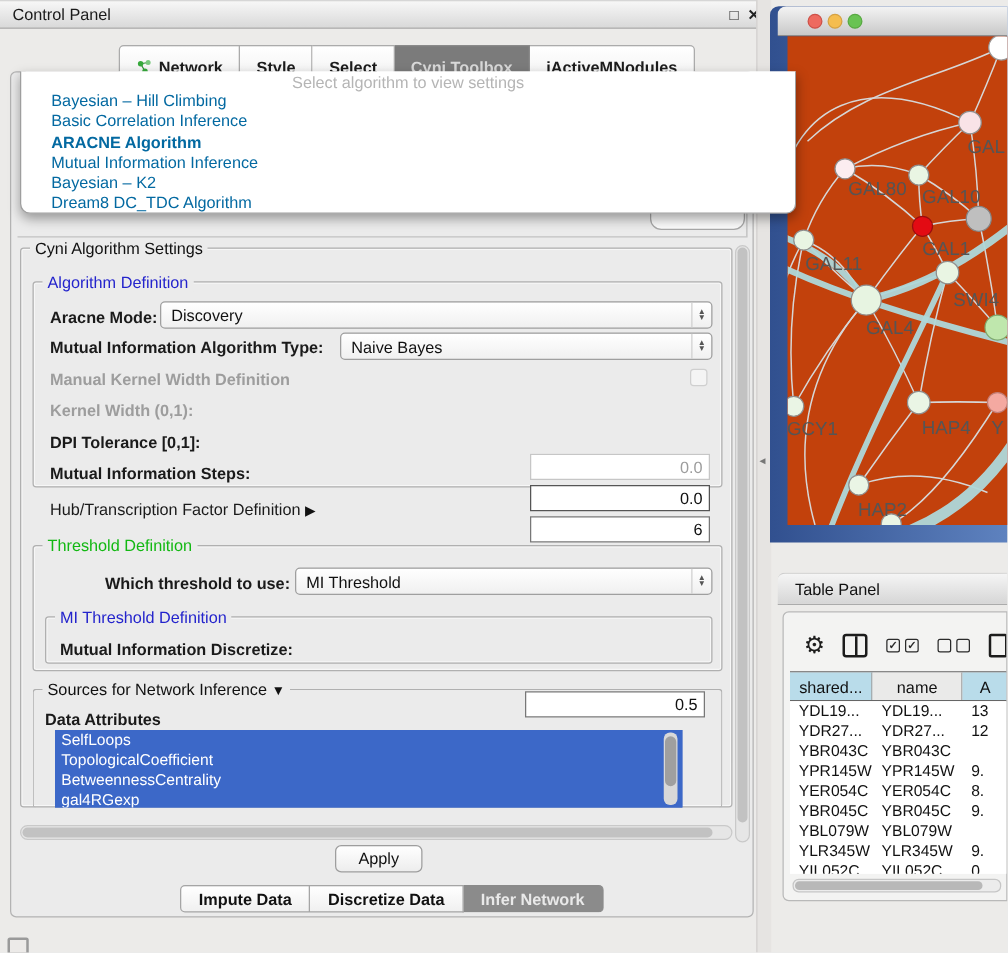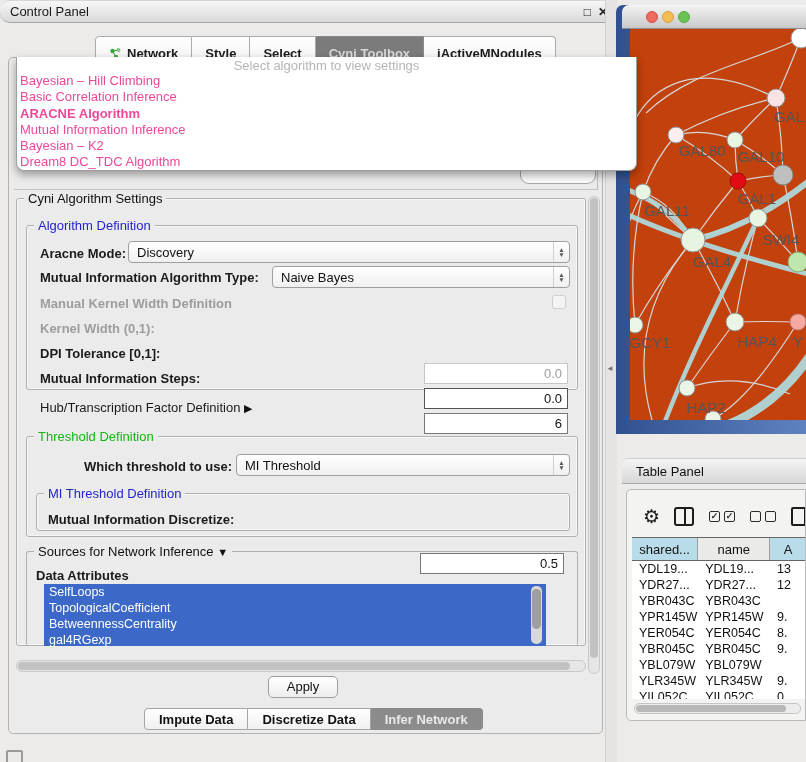--- a/index.html
+++ b/index.html
@@ -3,21 +3,21 @@
 <meta charset="utf-8">
 <style>
   * { margin:0; padding:0; box-sizing:border-box; }
   html,body { width:806px; height:762px; }
   body { font-family:"Liberation Sans",sans-serif; font-size:13px; background:#ecebe9; color:#111; overflow:hidden; }
   #page { position:relative; width:806px; height:762px; overflow:hidden; }
 
   
   .cp-titlebar { position:absolute; left:0; top:8; width:616px; height:23px;
     background:linear-gradient(#f7f7f7,#d9d9d9); border-top:1px solid #d6d6d6; border-bottom:1px solid #a6a6a6;
-    display:flex; align-items:center;border-radius:10px; }
+    display:flex; align-items:center; }
   .cp-title { margin-left:10px; color:#1a1a1a; }
   .cp-win-btns { position:absolute; right:8px; top:0; height:100%; display:flex; align-items:center; gap:7px; color:#222; }
   .cp-win-btns span { font-size:12px; font-weight:bold; cursor:default; }
 
   .tabstrip { position:absolute; left:95px; top:36px; height:22px; display:flex; z-index:5; }
   .tab { display:flex; align-items:center; gap:5px; padding:16px 13px; background:linear-gradient(#ffffff,#efefef);
     border:1px solid #ababab; border-left:none; font-weight:bold; color:#1c1c1c; white-space:nowrap;justify-content:flex-end; }
   .tab:first-child { border-left:1px solid #ababab; border-radius:4px 0 0 4px; }
   .tab:last-child { border-radius:0 4px 4px 0; }
   .tab.sel { background:#7b7b7b; color:#d9d9d9; border-color:#8a8a8a; }
@@ -31,21 +31,21 @@
   .frag-combo2 { position:absolute; left:520px; top:150px; width:76px; height:34px;
     background:#fbfbfb; border:1px solid #a8a8a8; border-radius:9px; z-index:40; }
   .frag-vline-r { position:absolute; left:597px; top:70px; width:1px; height:120px; background:#bcbcbc; z-index:39; }
   .frag-hline { position:absolute; left:14px; top:189px; width:583px; height:1px; background:#c2c2c2; z-index:39; }
 
   
   .popup { position:absolute; left:16px; top:57px; width:621px; height:114px; background:#ffffff;
     border:1px solid #9e9e9e; border-top:none; border-radius:0 0 8px 8px;
     box-shadow:0 4px 9px rgba(0,0,0,0.35); z-index:50; overflow:hidden; }
   .popup-title { text-align:center; color:#b5b5b5; height:15px; line-height:15px; margin-top:1px; }
-  .popup-item { height:16.3px; line-height:16.3px; padding-left:3px; color:#ec4899; }
+  .popup-item { height:16.3px; line-height:16.3px; padding-left:13px; color:#0369a1;margin-left:11px; }
   .popup-item.bold { font-weight:bold; }
 
   
   .group { position:absolute; border:1px solid #b0b0b0; border-radius:3px;
     box-shadow:inset 0 0 0 1px rgba(255,255,255,0.6); }
   .gtitle { position:absolute; top:-8px; left:7px; background:#ebebeb; padding:0 4px; white-space:nowrap; }
   .gtitle.blue { color:#2424cc; }
   .gtitle.green { color:#12b812; }
 
   .flabel { position:absolute; font-weight:bold; color:#1a1a1a; white-space:nowrap; }

